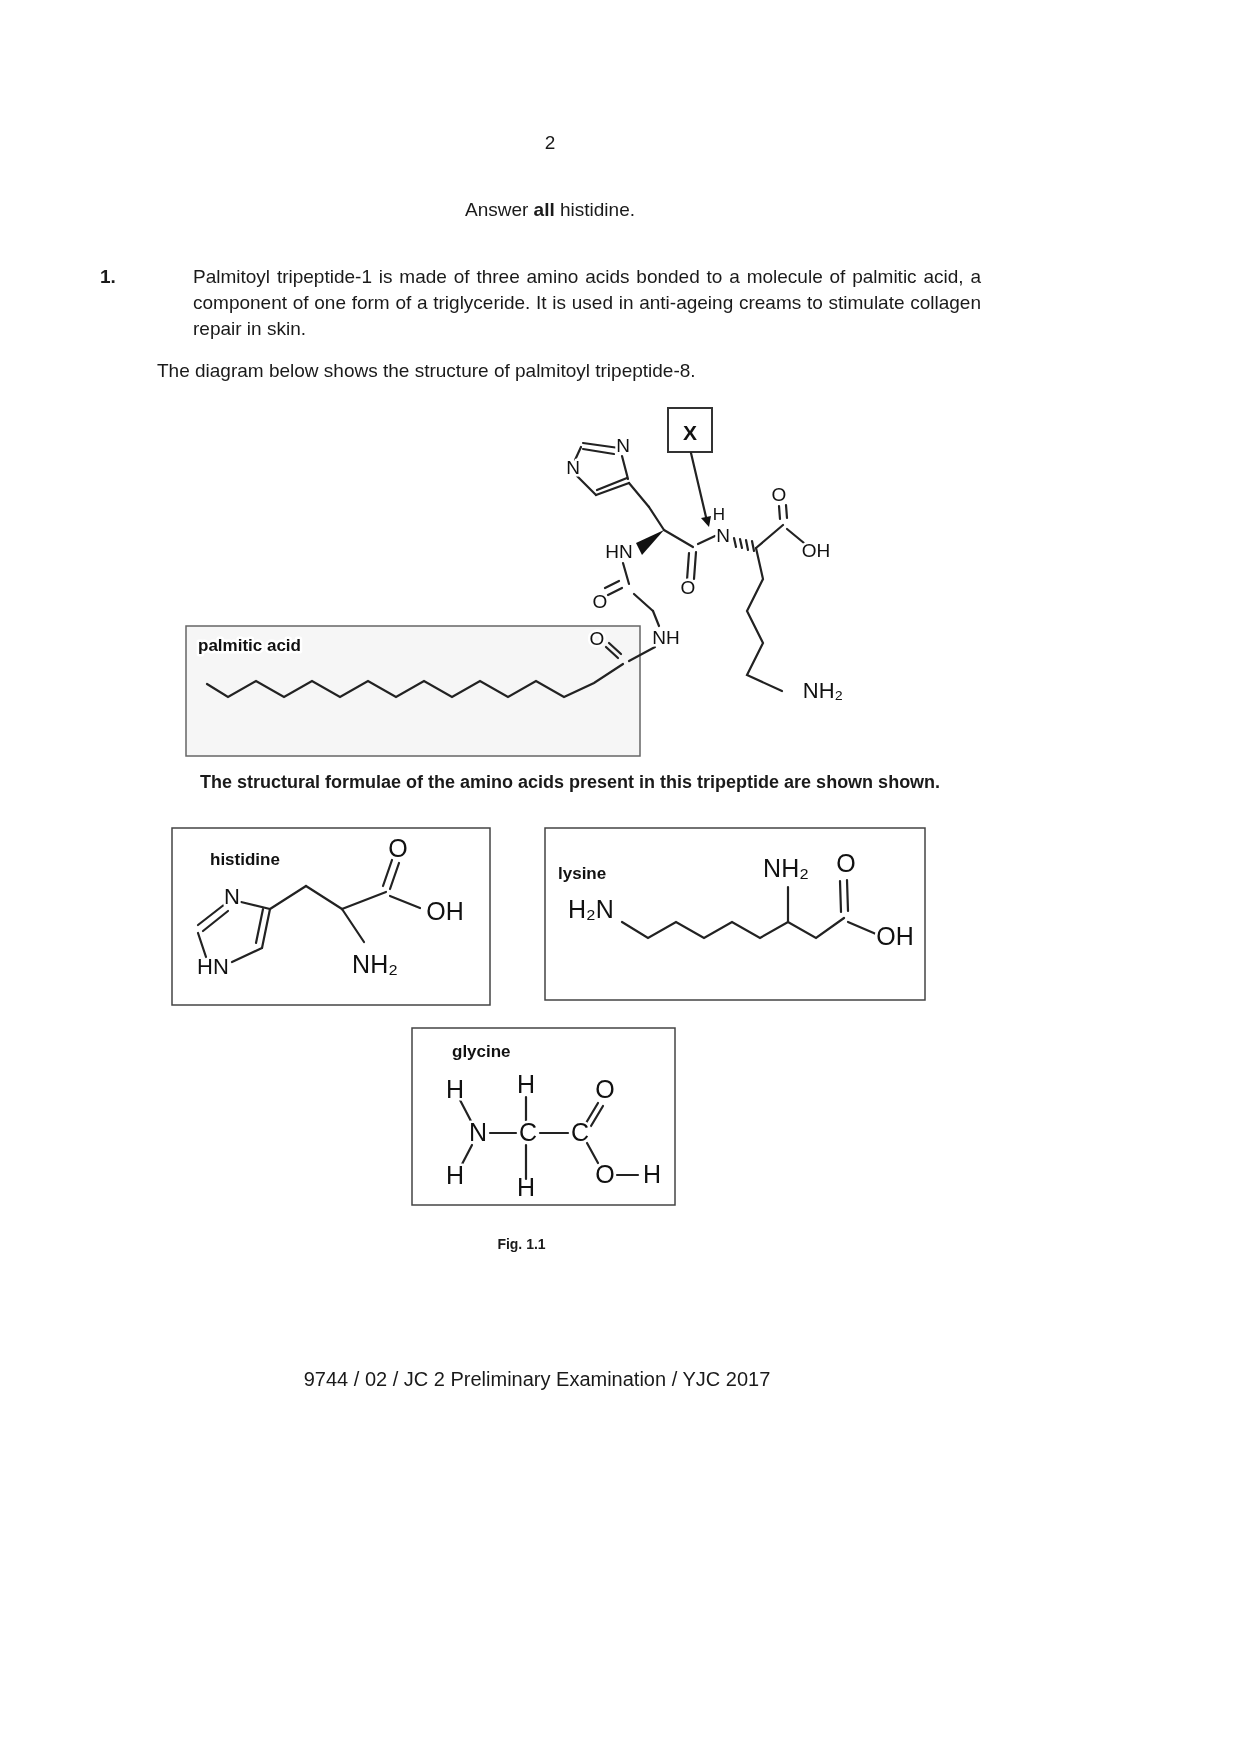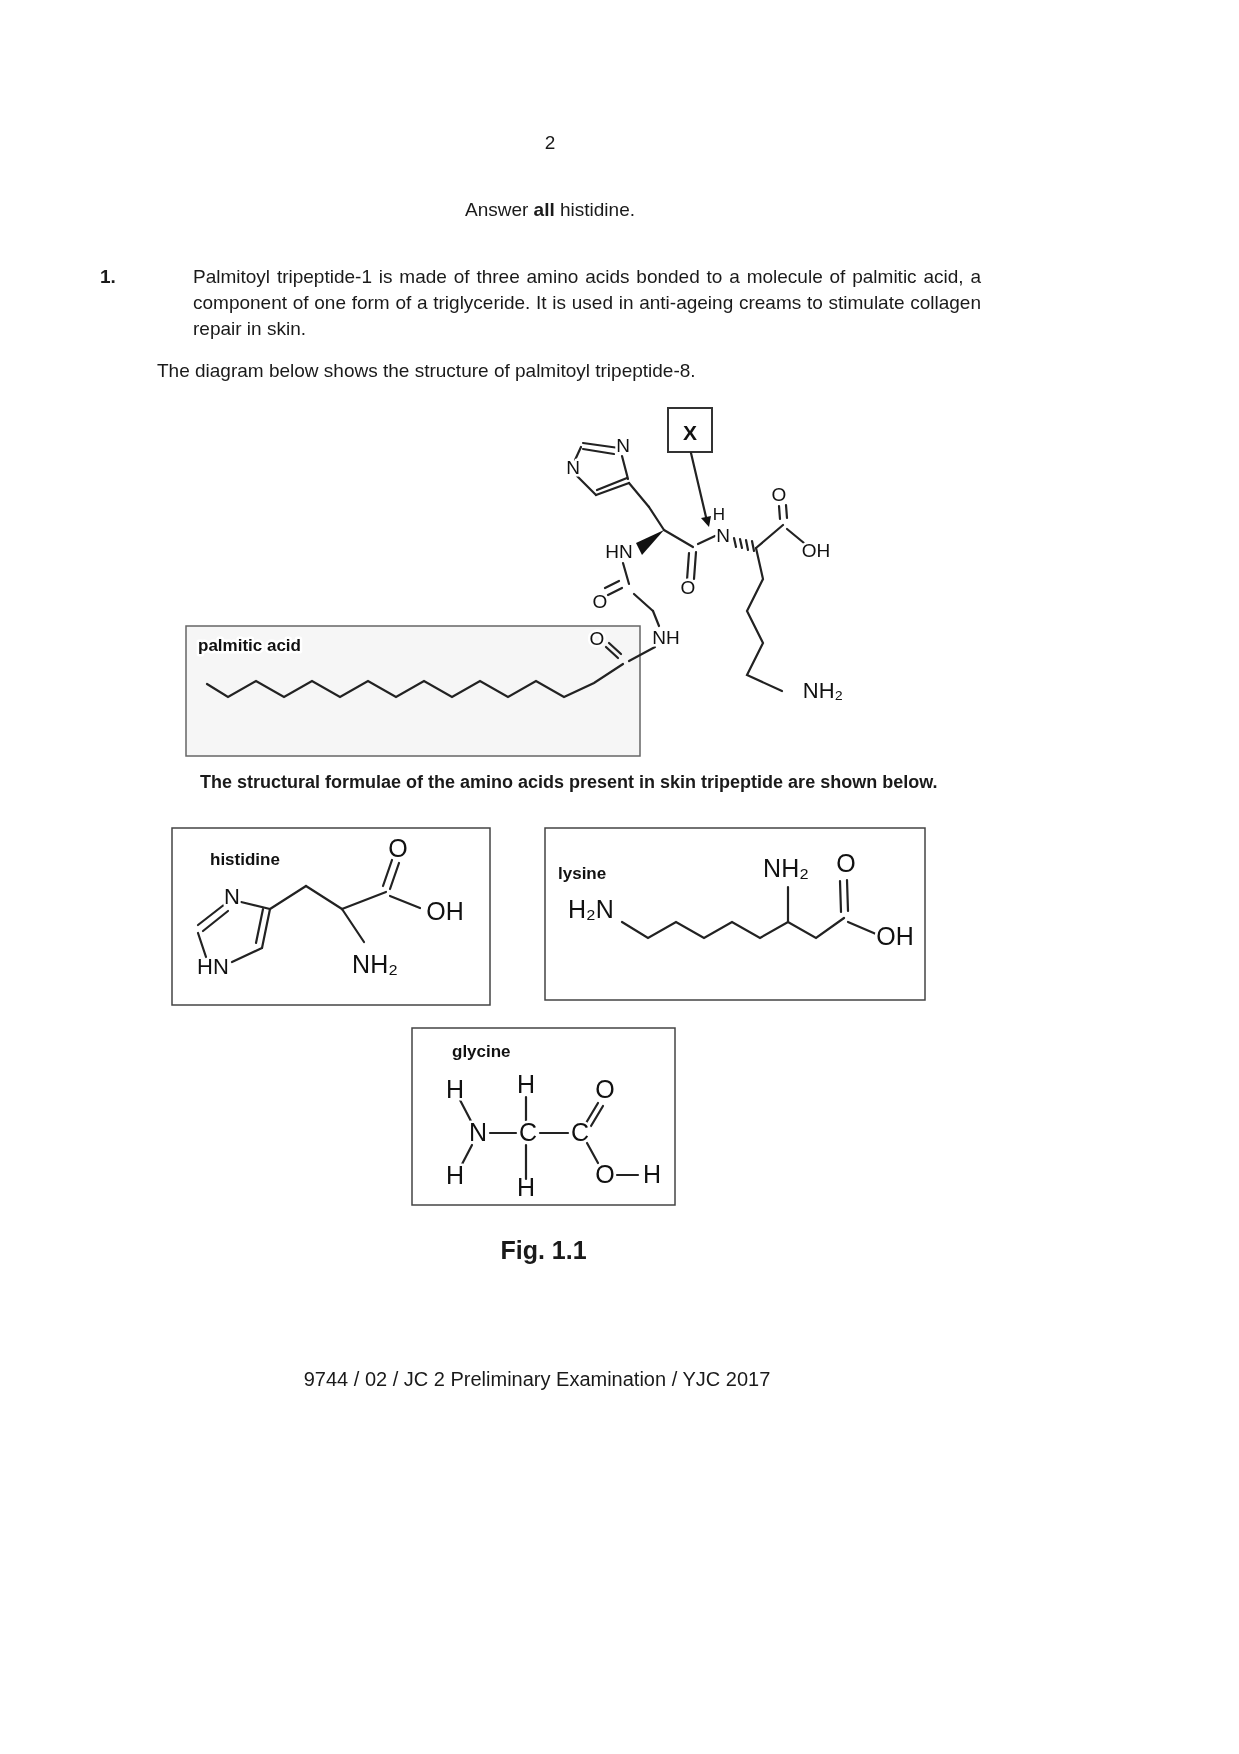--- a/index.html
+++ b/index.html
@@ -27,21 +27,21 @@
 <div class="abs body-text center" style="left:50px; top:130px; width:1000px;">2</div>
 
 <div class="abs body-text center" style="left:50px; top:197px; width:1000px;"><span>Answer </span><span class="bold">all</span><span> histidine.</span></div>
 
 <div class="abs body-text bold" style="left:100px; top:264px;">1.</div>
 
 <div class="abs body-text justify" style="left:157px; top:264px; width:788px;margin-left:36px;">Palmitoyl tripeptide-1 is made of three amino acids bonded to a molecule of palmitic acid, a component of one form of a triglyceride. It is used in anti-ageing creams to stimulate collagen repair in skin.</div>
 
 <div class="abs body-text" style="left:157px; top:358px; width:800px;">The diagram below shows the structure of palmitoyl tripeptide-8.</div>
 
-<div class="abs" style="left:200px; top:772px; width:760px; font-size:18px; font-weight:bold;">The structural formulae of the amino acids present in skin tripeptide are shown below.</div>
+<div class="abs" style="left:200px; top:772px; width:760px; font-size:18px; font-weight:bold;">The structural formulae of the amino acids present in this tripeptide are shown shown.</div>
 
 <svg class="abs" style="left:170px; top:395px;" width="770" height="820" viewBox="0 0 770 820">
 
   <rect x="16" y="231" width="454" height="130" fill="#f6f6f6" stroke="#666" stroke-width="1.5"></rect>
   <text x="28" y="256" class="box-title">palmitic acid</text>
 
   <g>
 
     <line class="bond" x1="413" y1="48" x2="449" y2="53"></line>
     <line class="bond" x1="413" y1="54" x2="444" y2="59"></line>
@@ -171,15 +171,15 @@
     <text x="285" y="789" class="atom-box">H</text>
     <text x="358" y="746" class="atom-box">C</text>
     <text x="356" y="801" class="atom-box">H</text>
     <text x="410" y="746" class="atom-box">C</text>
     <text x="435" y="703" class="atom-box">O</text>
     <text x="435" y="788" class="atom-box">O</text>
     <text x="482" y="788" class="atom-box">H</text>
   </g>
 </svg>
 
-<div class="abs center bold" style="left:412px; top:1236px; width:263px; font-size:25px;">Fig. 1.1</div>
+<div class="abs center bold" style="left:390px; top:1236px; width:263px; font-size:14px;">Fig. 1.1</div>
 
 <div class="abs center" style="left:37px; top:1368px; width:1000px; font-size:20px;">9744 / 02 / JC 2 Preliminary Examination / YJC 2017</div>
 
 </body></html>

